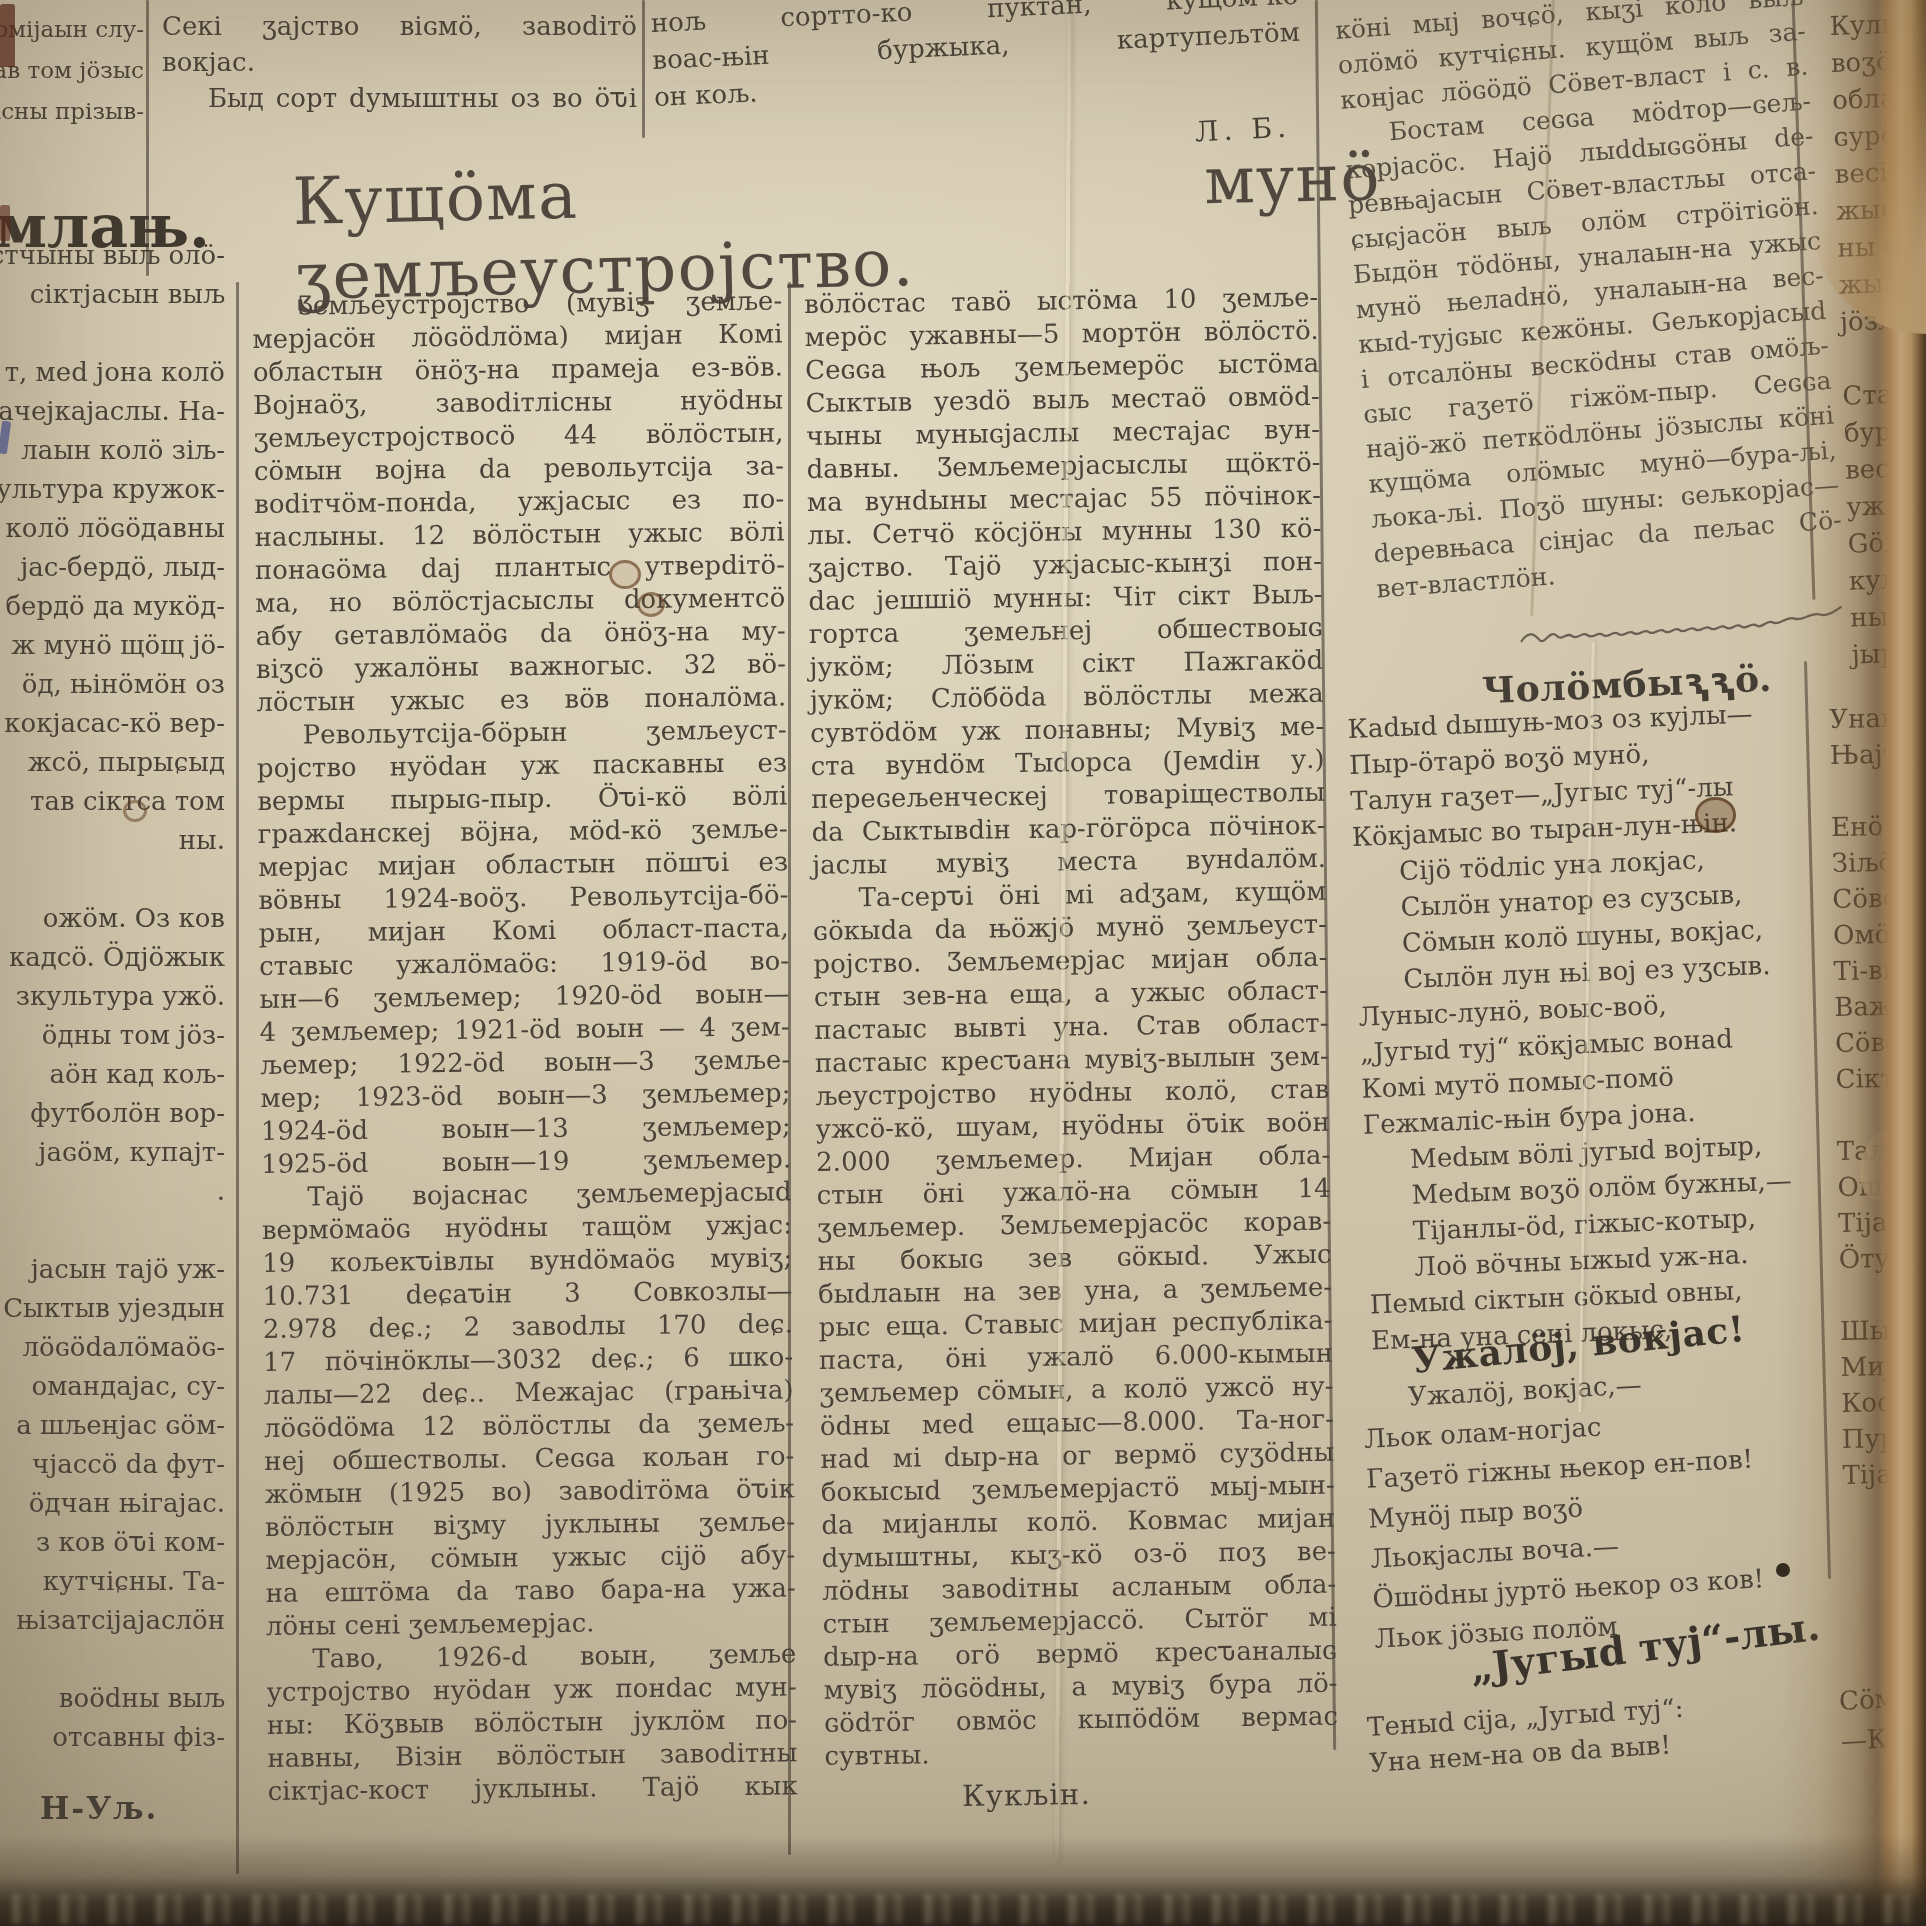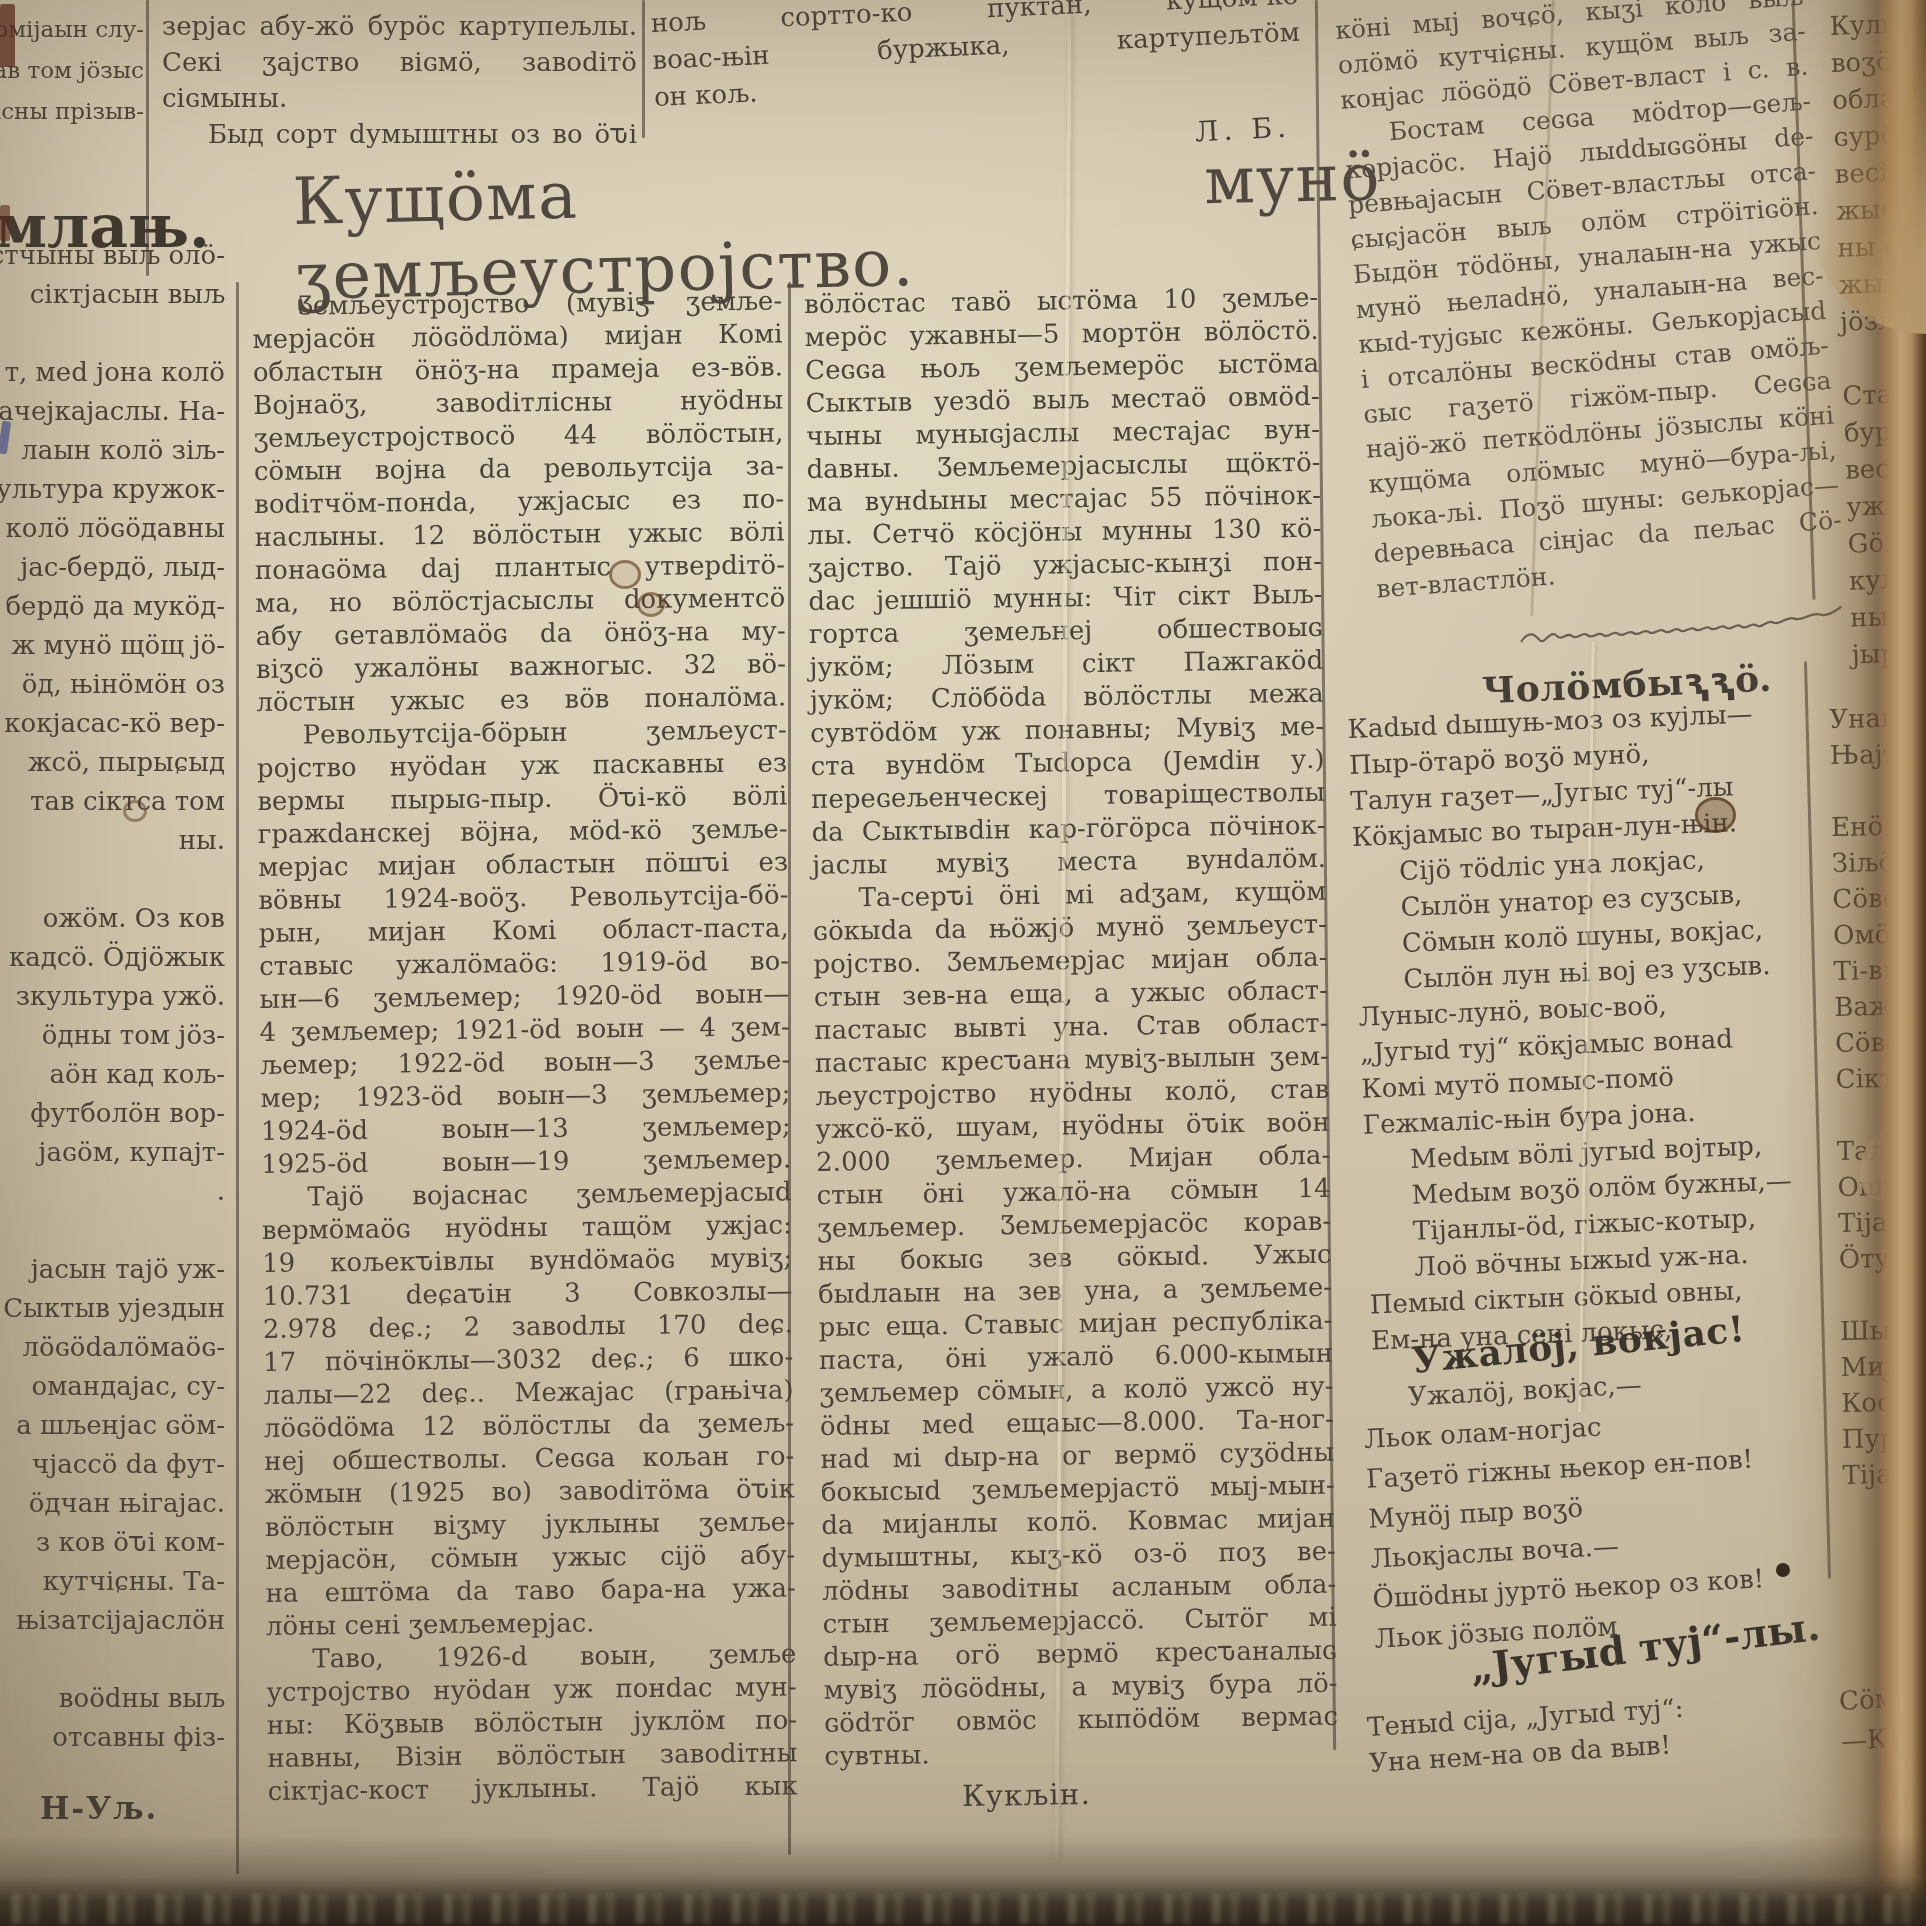--- a/index.html
+++ b/index.html
@@ -50,23 +50,22 @@
   <div class="vr" style="left:1802px;top:0;height:600px;transform:rotate(-2deg);"></div>
   <div class="vr" style="left:1816px;top:661px;height:918px;transform:rotate(-1.5deg);"></div>
 
   <div class="col tl ralign" style="right:1782px;top:9px;">
       <div class="ln">ј арміјаын слу-</div>
       <div class="ln">став том јöзыс</div>
       <div class="ln">ödчасны прізыв-</div>
     </div>
 
   <div class="col tc2 just" style="left:162px;top:7.7px;">
-      <div class="ln j">зерјас абу-жö бурöс картупељлы.</div>
       <div class="ln j">Секі ʒајство віɢмö, завоdітö</div>
-      <div class="ln">сіɢмыны.</div>
+      <div class="ln">вокјас.</div>
       <div class="ln ind j">Быд сорт dумыштны оз во öԏі</div>
     </div>
 
   <div class="col tc3 just" style="left:650px;top:5.1px;">
       <div class="ln j">нољ сортто-ко пуктан, кущöм-кö</div>
       <div class="ln j">воас-њін буржыка, картупељтöм</div>
       <div class="ln">он кољ.</div>
     </div>
   <div class="sig" style="left:1195px;top:113px;font-size:28px;letter-spacing:5.1px;transform:rotate(-3deg);">Л. Б.</div>
 

